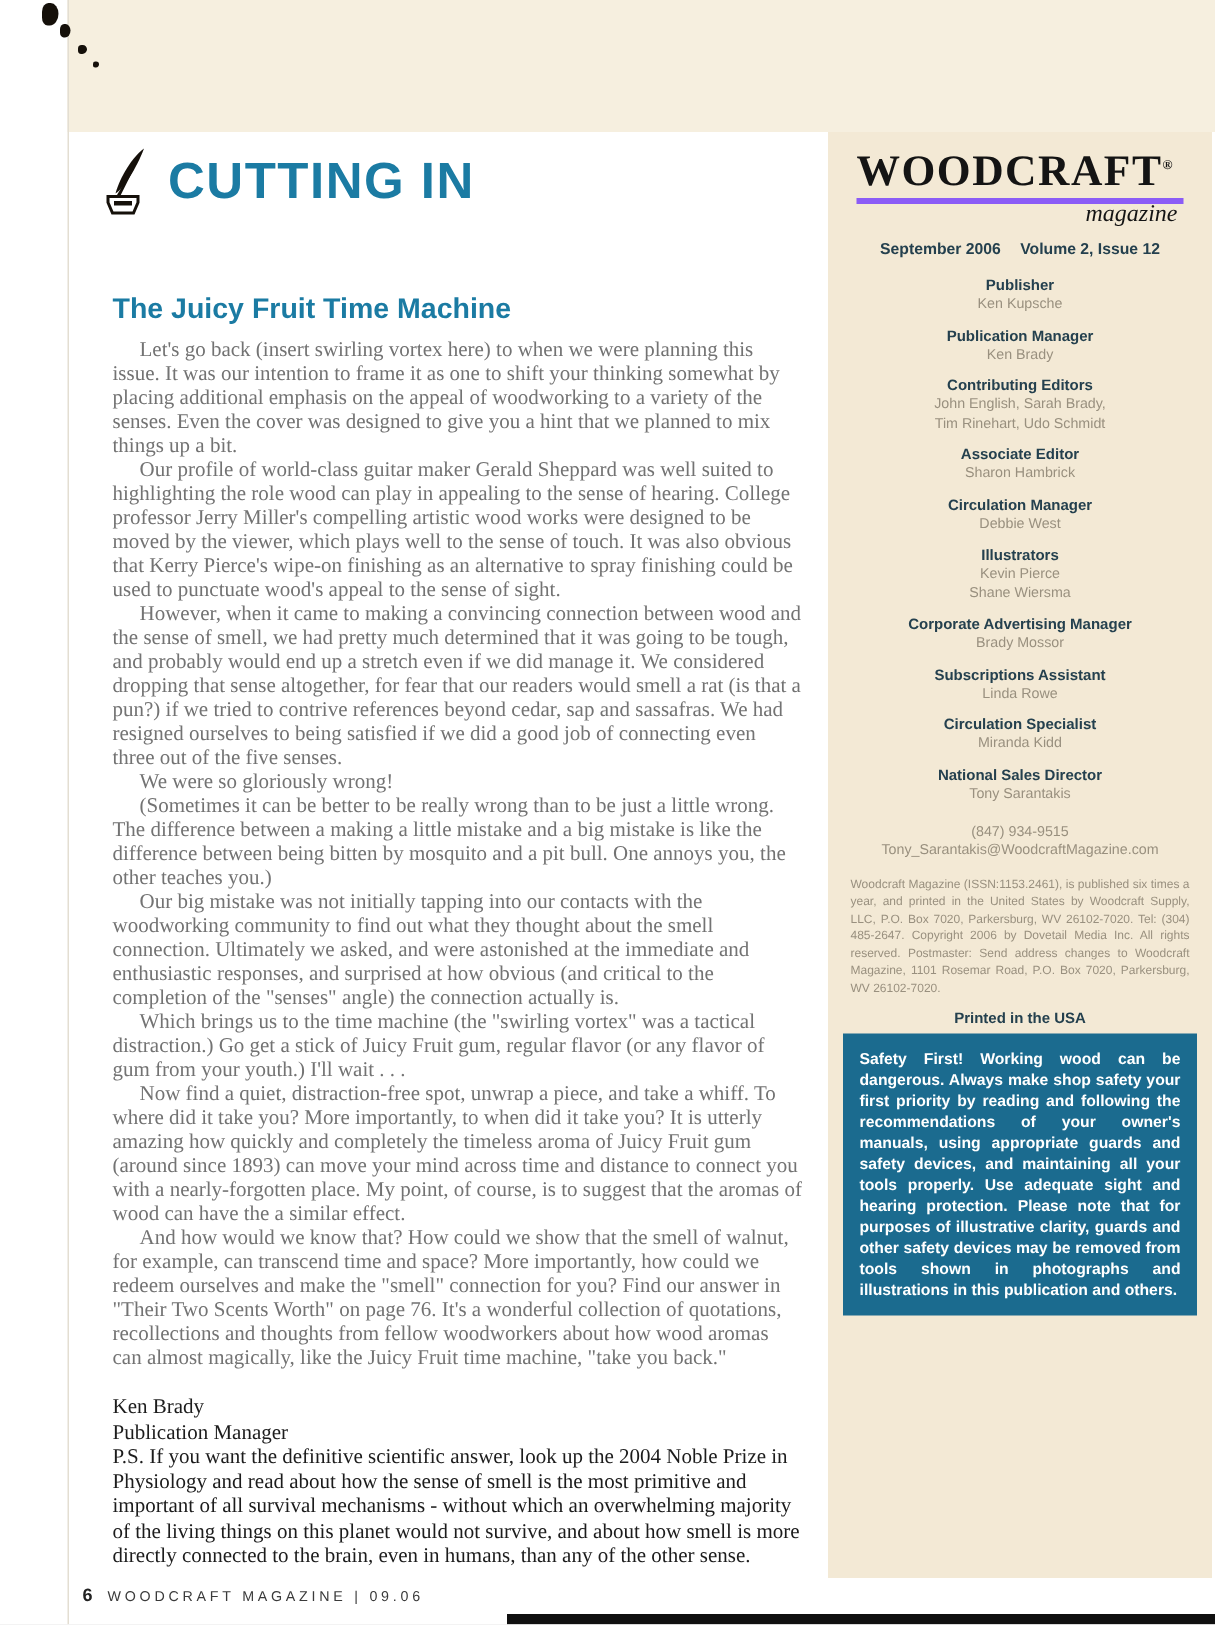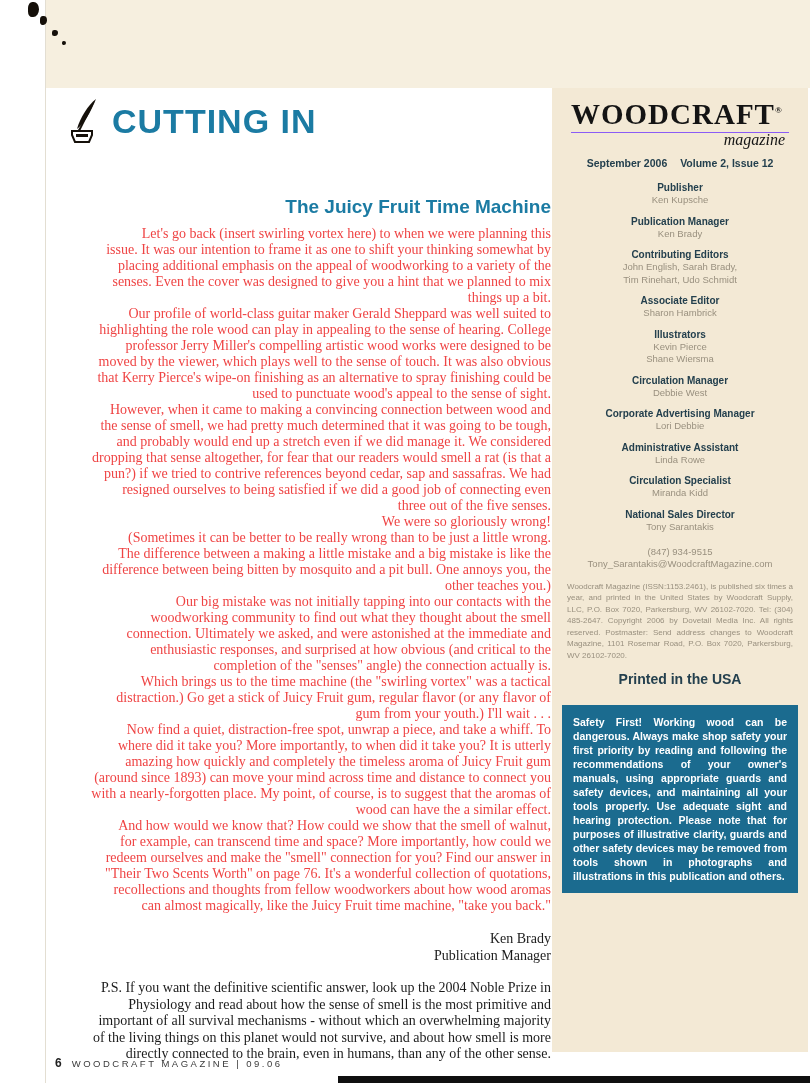--- a/index.html
+++ b/index.html
@@ -15,47 +15,47 @@
   .bottom-bar{position:absolute;left:338px;right:0;top:1076px;height:7px;background:#101010;}
   .top-strip{position:absolute;left:45px;right:0;top:0;height:88px;background:#f6efdf;}
 
   
   .cutting-header{position:absolute;left:68px;top:98px;display:flex;align-items:center;gap:10px;justify-content:flex-end;}
   .quill{width:34px;height:46px;}
   .section-title{font-size:34px;font-weight:bold;letter-spacing:1px;color:#1b7ba3;margin:0;
                  font-family:"Liberation Sans",sans-serif;}
 
   
-  .article{position:absolute;left:91px;top:196px;width:460px;color:#1c1c1c;text-align:right;}
+  .article{position:absolute;left:75px;top:196px;width:460px;color:#1c1c1c;}
   .article-title{font-size:19px;font-weight:bold;color:#1b7ba3;margin:0 0 8px 0;
                  font-family:"Liberation Sans",sans-serif;}
   .body-p{margin:0;text-indent:18px;font-family:"Liberation Serif",serif;
-          font-size:14px;line-height:16px;color:#ef4444;}
+          font-size:14px;line-height:16px;color:#737373;}
   .signature{margin:16px 0 0 0;font-family:"Liberation Serif",serif;font-size:14px;line-height:17px;}
-  .postscript{margin:16px 0 0 0;text-indent:0;font-family:"Liberation Serif",serif;
+  .postscript{margin:0 0 0 0;text-indent:0;font-family:"Liberation Serif",serif;
               font-size:14px;line-height:16.5px;}
 
   
   .sidebar{position:absolute;left:552px;top:88px;width:256px;height:964px;background:#f3e9d5;
            box-sizing:border-box;padding:8px 13px 0 13px;text-align:center;overflow:hidden;}
   .logo{margin:2px 6px 6px 6px;text-align:left;}
   .logo-main{font-family:"Liberation Serif",serif;font-weight:bold;font-size:29px;
-             letter-spacing:1px;color:#141414;border-bottom:1px solid #8b5cf6;
+             letter-spacing:1px;color:#141414;border-bottom:4px solid #8b5cf6;
              padding-bottom:1px;white-space:nowrap;}
   .logo-reg{font-size:9px;vertical-align:super;}
   .logo-sub{font-family:"Liberation Serif",serif;font-style:italic;font-size:16px;
             color:#141414;text-align:right;margin-top:-2px;padding-right:4px;}
   .issue-line{font-size:10.5px;font-weight:bold;color:#24404e;margin:8px 0 12px 0;}
   .issue-line span{margin:0 5px;}
   .mast-entry{margin-bottom:8px;}
   .mast-label{font-size:10px;font-weight:bold;color:#24404e;line-height:13px;}
   .mast-names{font-size:9.5px;color:#99907f;line-height:12.5px;white-space:pre-line;}
   .fine-print{font-size:8px;color:#99907f;line-height:11.5px;text-align:justify;
               margin:10px 2px 0 2px;}
-  .printed-line{font-size:14px;font-weight:bold;color:#24404e;margin:10px 0 18px 0;}
+  .printed-line{font-size:10px;font-weight:bold;color:#24404e;margin:10px 0 4px 0;}
   .safety-box{background:#1b6b8f;color:#ffffff;text-align:justify;font-weight:bold;
               font-size:10.5px;line-height:14px;padding:10px 11px;margin:0 -3px;}
   .safety-lead{color:#ffffff;}
 
   
   .footer{position:absolute;left:55px;top:1056px;display:flex;align-items:baseline;gap:10px;}
   .page-number{font-size:12px;font-weight:bold;color:#222;}
   .footer-text{font-size:9.5px;letter-spacing:2.5px;color:#3a3a3a;}
 </style>
 </head>
@@ -119,34 +119,34 @@
       <div class="mast-entry">
         <div class="mast-label">Contributing Editors</div>
         <div class="mast-names">John English, Sarah Brady,
 Tim Rinehart, Udo Schmidt</div>
       </div>
       <div class="mast-entry">
         <div class="mast-label">Associate Editor</div>
         <div class="mast-names">Sharon Hambrick</div>
       </div>
       <div class="mast-entry">
+        <div class="mast-label">Circulation Manager</div>
+        <div class="mast-names">Debbie West</div>
+      </div>
+      <div class="mast-entry">
         <div class="mast-label">Illustrators</div>
         <div class="mast-names">Kevin Pierce
 Shane Wiersma</div>
       </div>
       <div class="mast-entry">
-        <div class="mast-label">Circulation Manager</div>
-        <div class="mast-names">Debbie West</div>
+        <div class="mast-label">Corporate Advertising Manager</div>
+        <div class="mast-names">Brady Mossor</div>
       </div>
       <div class="mast-entry">
-        <div class="mast-label">Corporate Advertising Manager</div>
-        <div class="mast-names">Lori Debbie</div>
-      </div>
-      <div class="mast-entry">
-        <div class="mast-label">Administrative Assistant</div>
+        <div class="mast-label">Subscriptions Assistant</div>
         <div class="mast-names">Linda Rowe</div>
       </div>
       <div class="mast-entry">
         <div class="mast-label">Circulation Specialist</div>
         <div class="mast-names">Miranda Kidd</div>
       </div>
       <div class="mast-entry">
         <div class="mast-label">National Sales Director</div>
         <div class="mast-names">Tony Sarantakis
 

